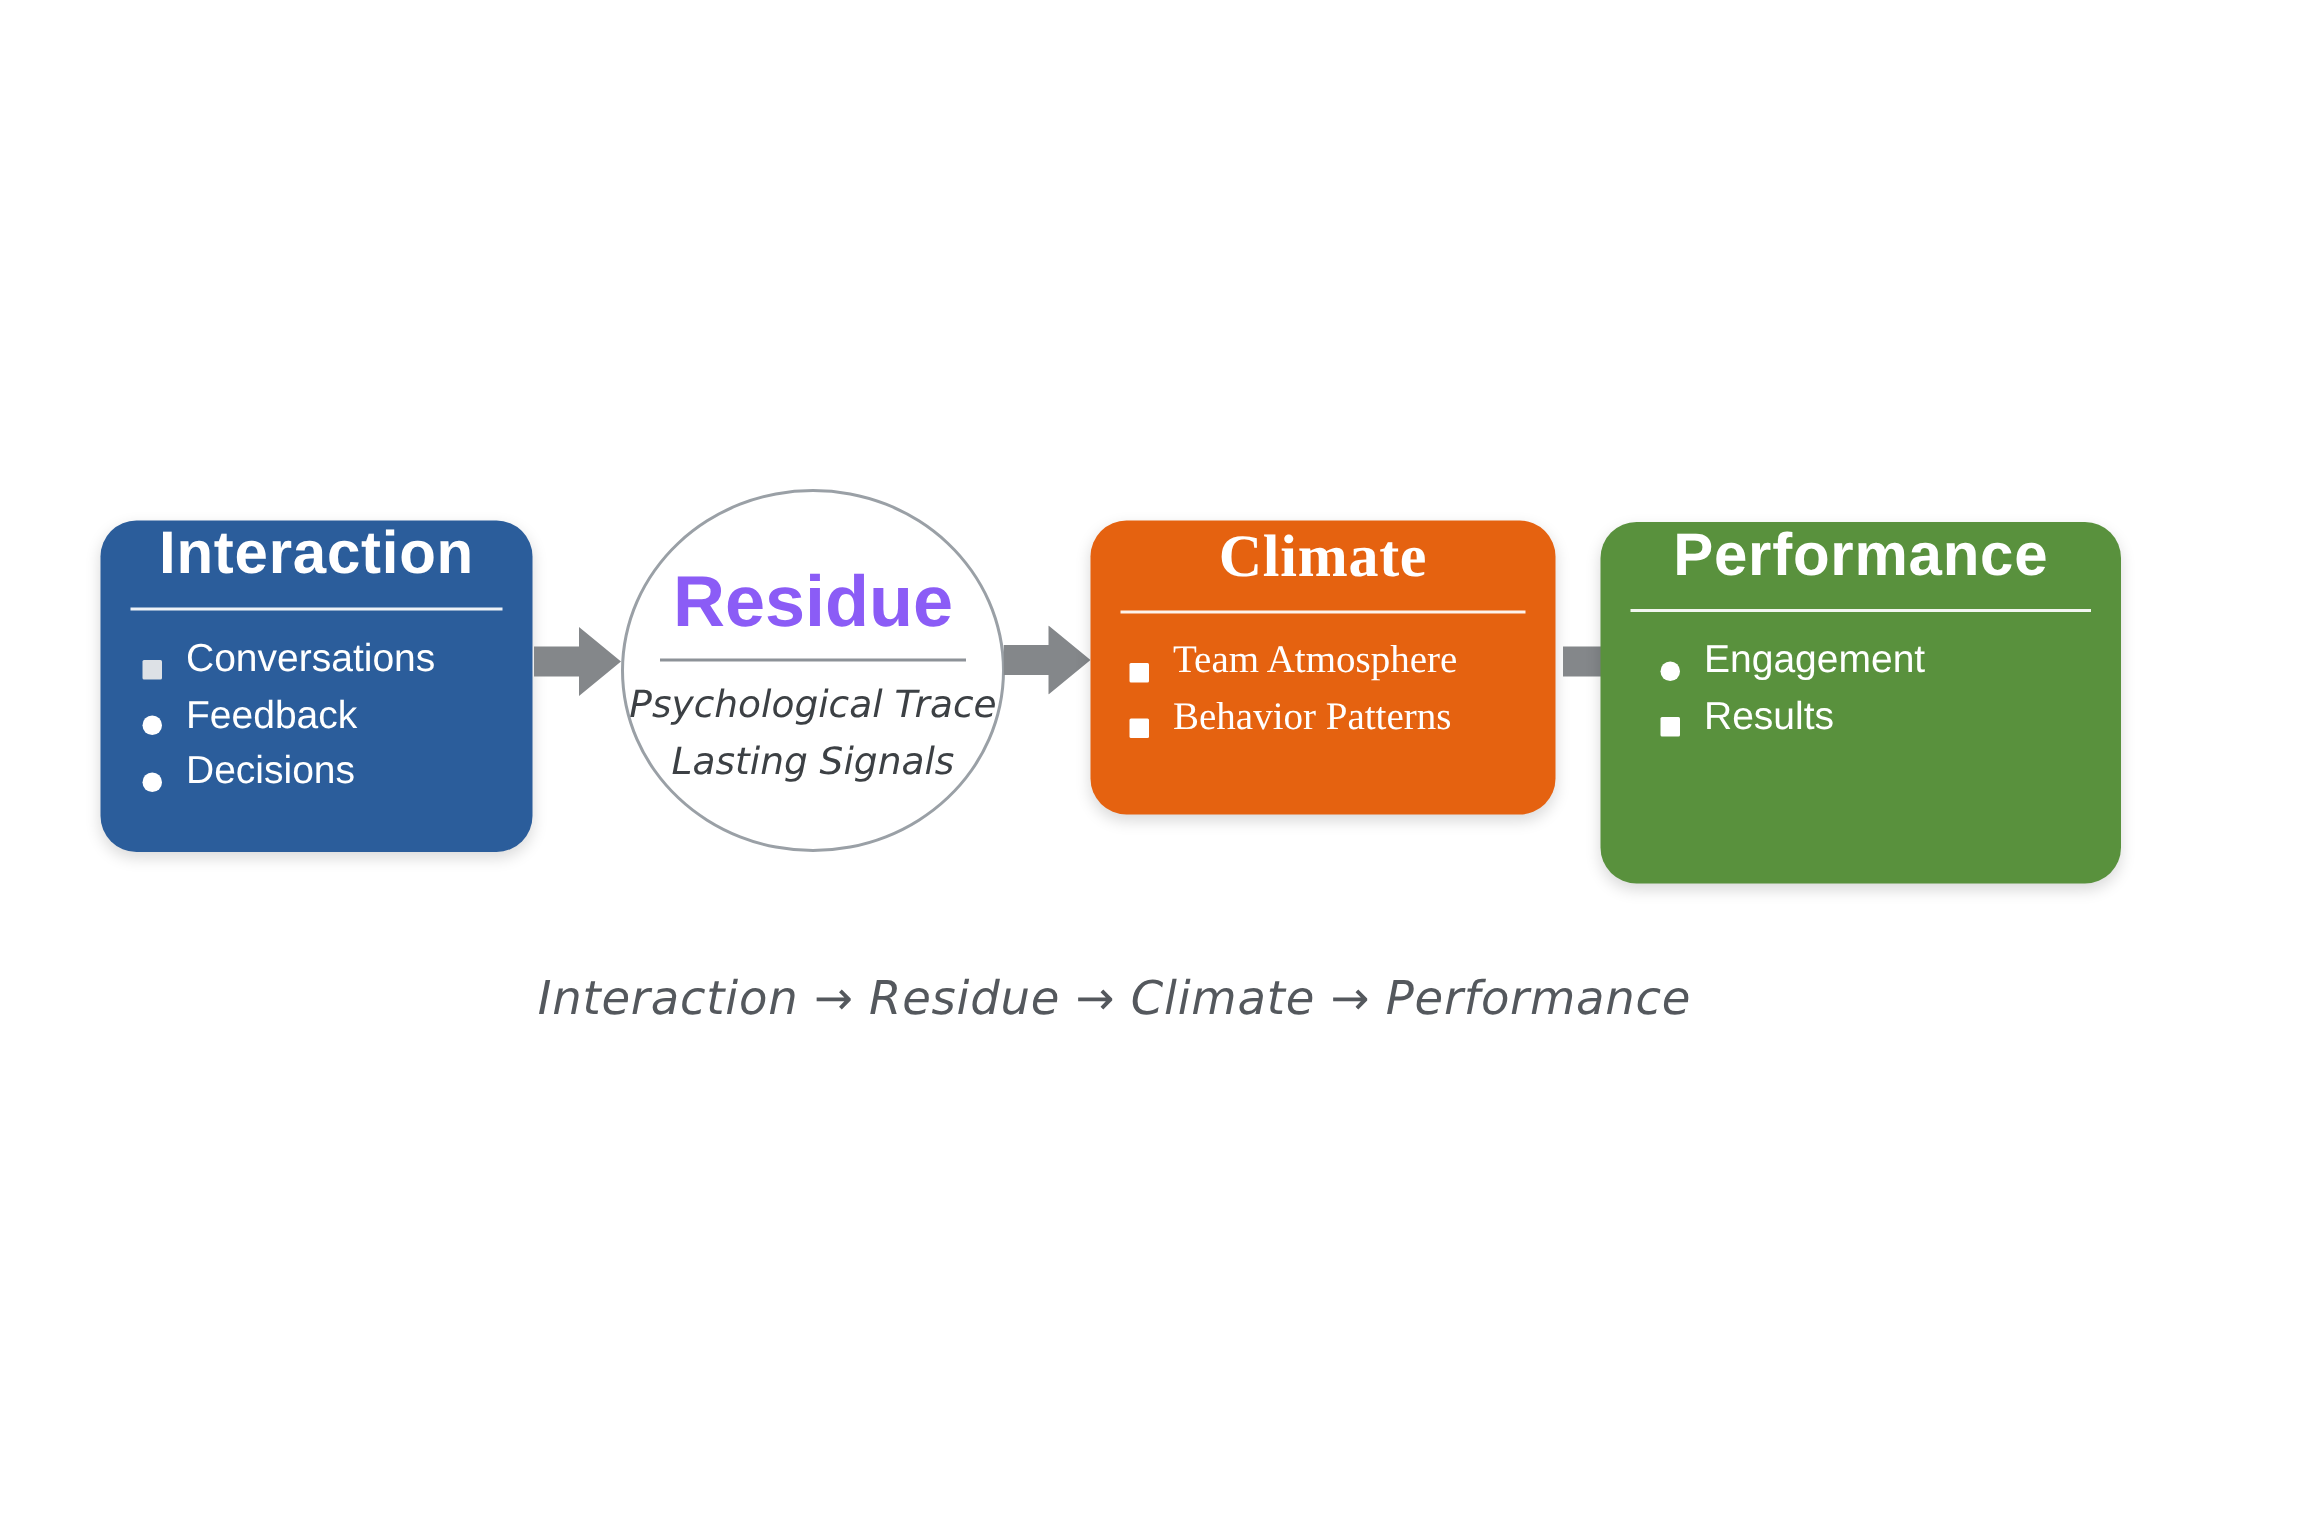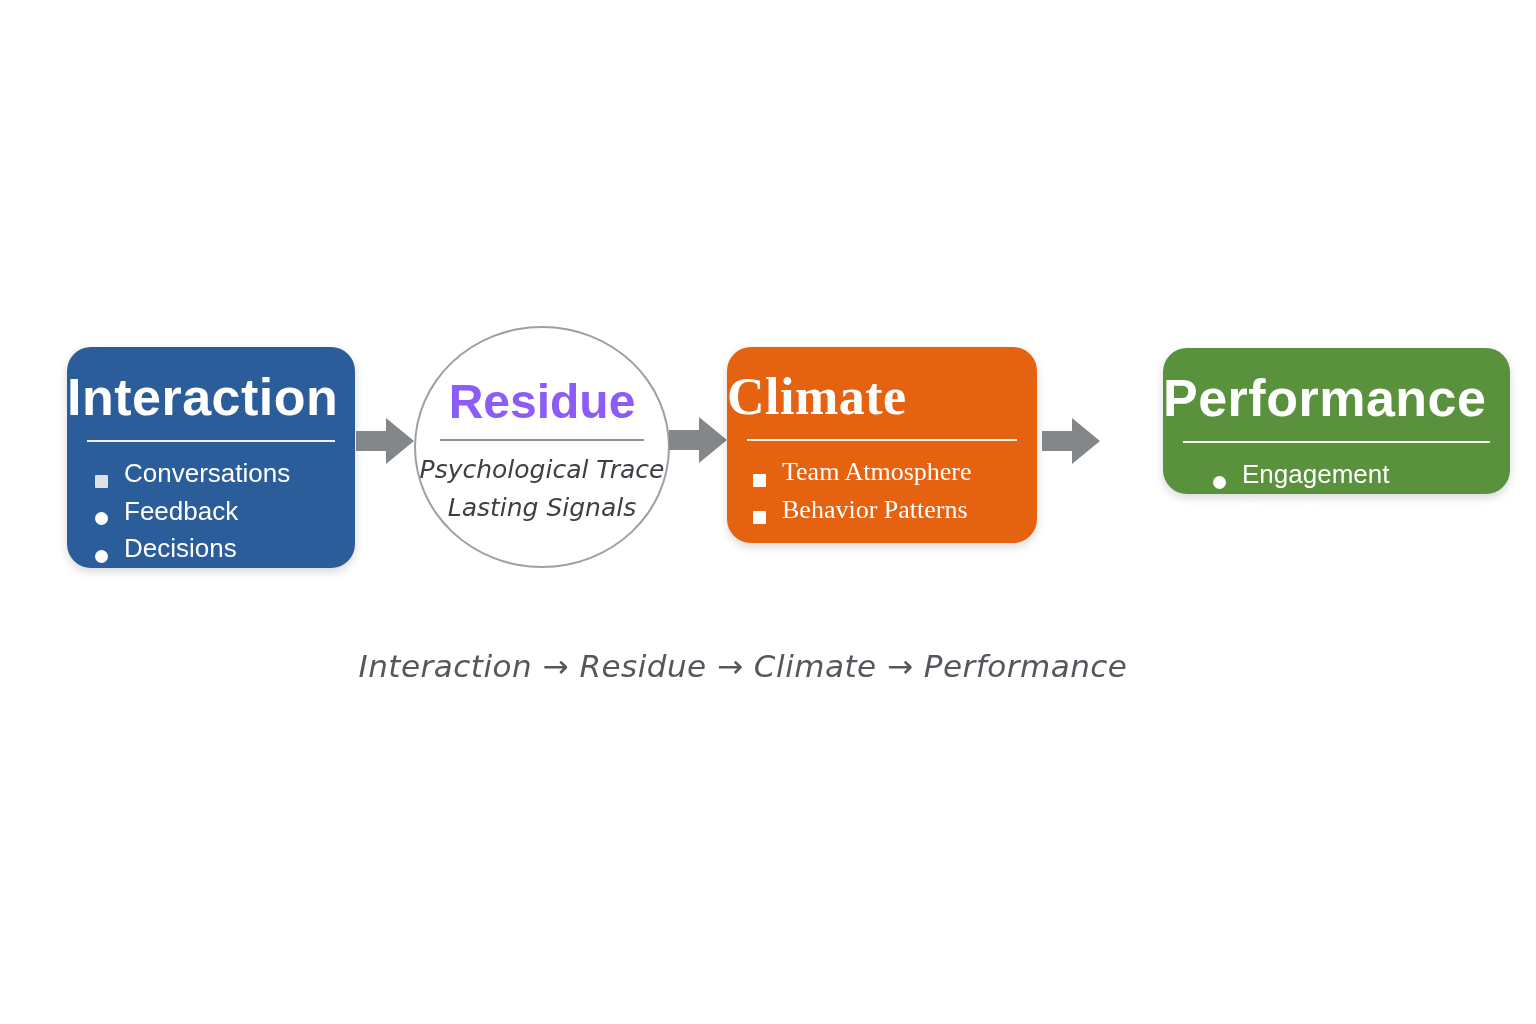--- a/index.html
+++ b/index.html
@@ -13,41 +13,41 @@
   }
   .box {
     position: absolute;
     border-radius: 24px;
     color: #ffffff;
     box-shadow: 0 4px 10px rgba(0,0,0,0.15);
     box-sizing: border-box;
   }
   .box-interaction { left: 67px;  top: 347px; width: 288px; height: 221px; background: #2b5d9b; }
   .box-climate     { left: 727px; top: 347px; width: 310px; height: 196px; background: #e56210; font-family: Liberation Serif, serif; }
-  .box-performance { left: 1163px;top: 348px; width: 347px; height: 146px; background: #59913d; }
+  .box-performance { left: 1067px;top: 348px; width: 347px; height: 241px; background: #59913d; }
   .box-title {
+    text-align: center;
     font-weight: bold;
-    font-size: 52px;
-    padding-top: 20px;
+    font-size: 40px;
     letter-spacing: 0.5px;
   }
   .box-divider {
     height: 2px;
     background: rgba(255,255,255,0.92);
     margin: 13px 20px 17px 20px;
   }
   .node-list {
     list-style: none;
     margin: 0;
     padding: 0;
     font-size: 26px;
   }
   .pl-28 { padding-left: 28px; }
   .pl-38 { padding-left: 26px; }
-  .pl-86 { padding-left: 50px; }
+  .pl-86 { padding-left: 40px; }
   .node-list li {
     display: flex;
     align-items: flex-end;
     margin-bottom: 9px;
     line-height: 1.1;
   }
   .bullet {
     display: inline-block;
     flex: 0 0 auto;
     width: 13px;

